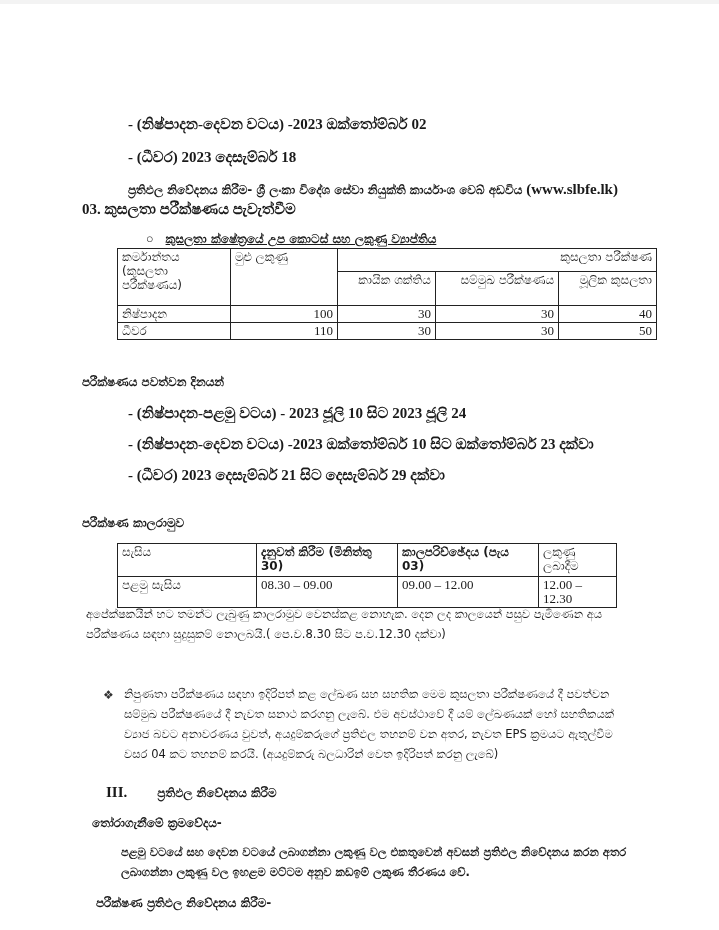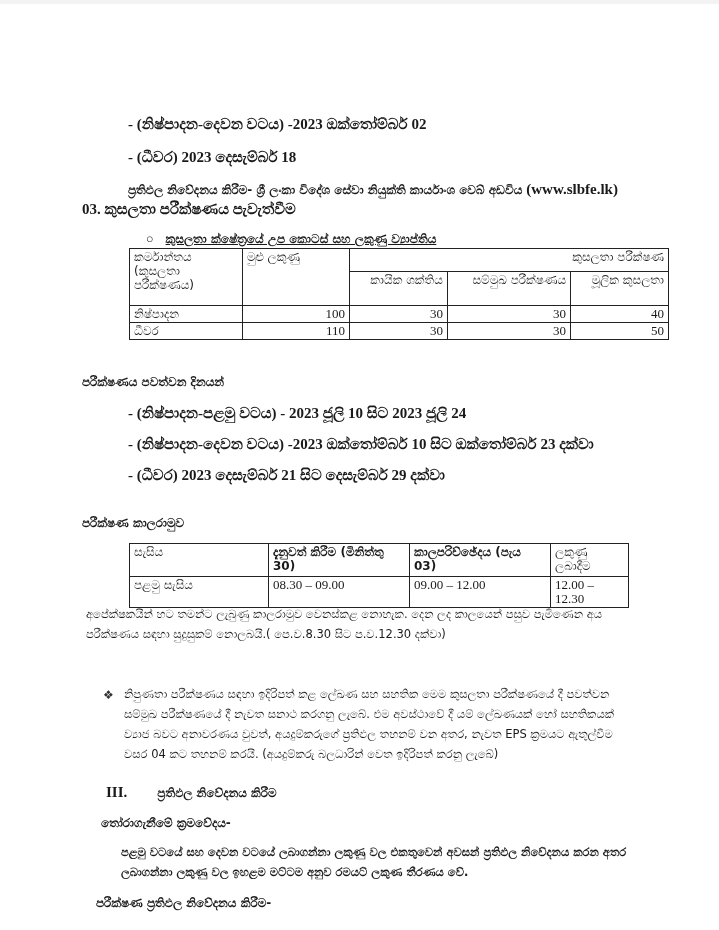--- a/index.html
+++ b/index.html
@@ -5,21 +5,21 @@
   html, body { margin:0; padding:0; }
   body { width:719px; height:930px; background:#ffffff; position:relative; overflow:hidden;
          font-family:"Liberation Serif","DejaVu Serif",serif; color:#1a1a1a; }
   .topband { position:absolute; left:0; top:0; width:719px; height:4px; background:#f3f3f3; }
   .abs { position:absolute; white-space:nowrap; }
   .bold { font-weight:bold; }
   .f15 { font-size:15px;text-align:right; }
   .f12 { font-size:12.5px; }
   .sin { font-family:"DejaVu Sans","Liberation Sans",sans-serif; font-size:12px; }
   .sinb { font-family:"DejaVu Sans","Liberation Sans",sans-serif; font-size:12px; font-weight:bold; }
-  table.doc { position:absolute; border-collapse:collapse; font-size:13px;margin-left:12px; }
+  table.doc { position:absolute; border-collapse:collapse; font-size:13px; }
   table.doc td { border:1px solid #222; padding:1px 4px; vertical-align:top; line-height:14px; }
   table.doc td.c { text-align:right; }
   .u { text-decoration:underline; }
   .para { position:absolute; font-family:"DejaVu Sans","Liberation Sans",sans-serif; font-size:11.5px; line-height:20px; }
 </style>
 </head>
 <body>
 
 <div class="topband"></div>
 
@@ -101,18 +101,18 @@
   <div>සම්මුඛ පරීක්ෂණයේ දී නැවත සනාථ කරගනු ලැබේ. එම අවස්ථාවේ දී යම් ලේඛණයක් හෝ සහතිකයක්</div>
   <div>ව්‍යාජ බවට අනාවරණය වුවත්, අයදුම්කරුගේ ප්‍රතිඵල තහනම් වන අතර, නැවත EPS ක්‍රමයට ඇතුල්වීම</div>
   <div>වසර 04 කට තහනම් කරයි. (අයදුම්කරු බලධාරින් වෙත ඉදිරිපත් කරනු ලැබේ)</div>
 </div>
 
 <div class="abs" style="left:106px;top:783px;">
   <span class="f15 bold">III.</span>
   <span style="display:inline-block;width:22px;"></span>
   <span class="sinb">ප්‍රතිඵල නිවේදනය කිරීම</span>
 </div>
-<div class="abs sinb" style="left:101px;top:816px;">තෝරාගැනීමේ ක්‍රමවේදය-</div>
+<div class="abs sinb" style="left:92px;top:816px;">තෝරාගැනීමේ ක්‍රමවේදය-</div>
 <div class="para" style="left:121px;top:842px;font-weight:bold;">
   <div>පළමු වටයේ සහ දෙවන වටයේ ලබාගන්නා ලකුණු වල එකතුවෙන් අවසන් ප්‍රතිඵල නිවේදනය කරන අතර</div>
-  <div>ලබාගන්නා ලකුණු වල ඉහළම මට්ටම අනුව රමයට් ලකුණ තීරණය වේ.</div>
+  <div>ලබාගන්නා ලකුණු වල ඉහළම මට්ටම අනුව කඩඉම් ලකුණ තීරණය වේ.</div>
 </div>
 <div class="abs sinb" style="left:96px;top:896px;">පරීක්ෂණ ප්‍රතිඵල නිවේදනය කිරීම-</div>
 
 </body></html>

